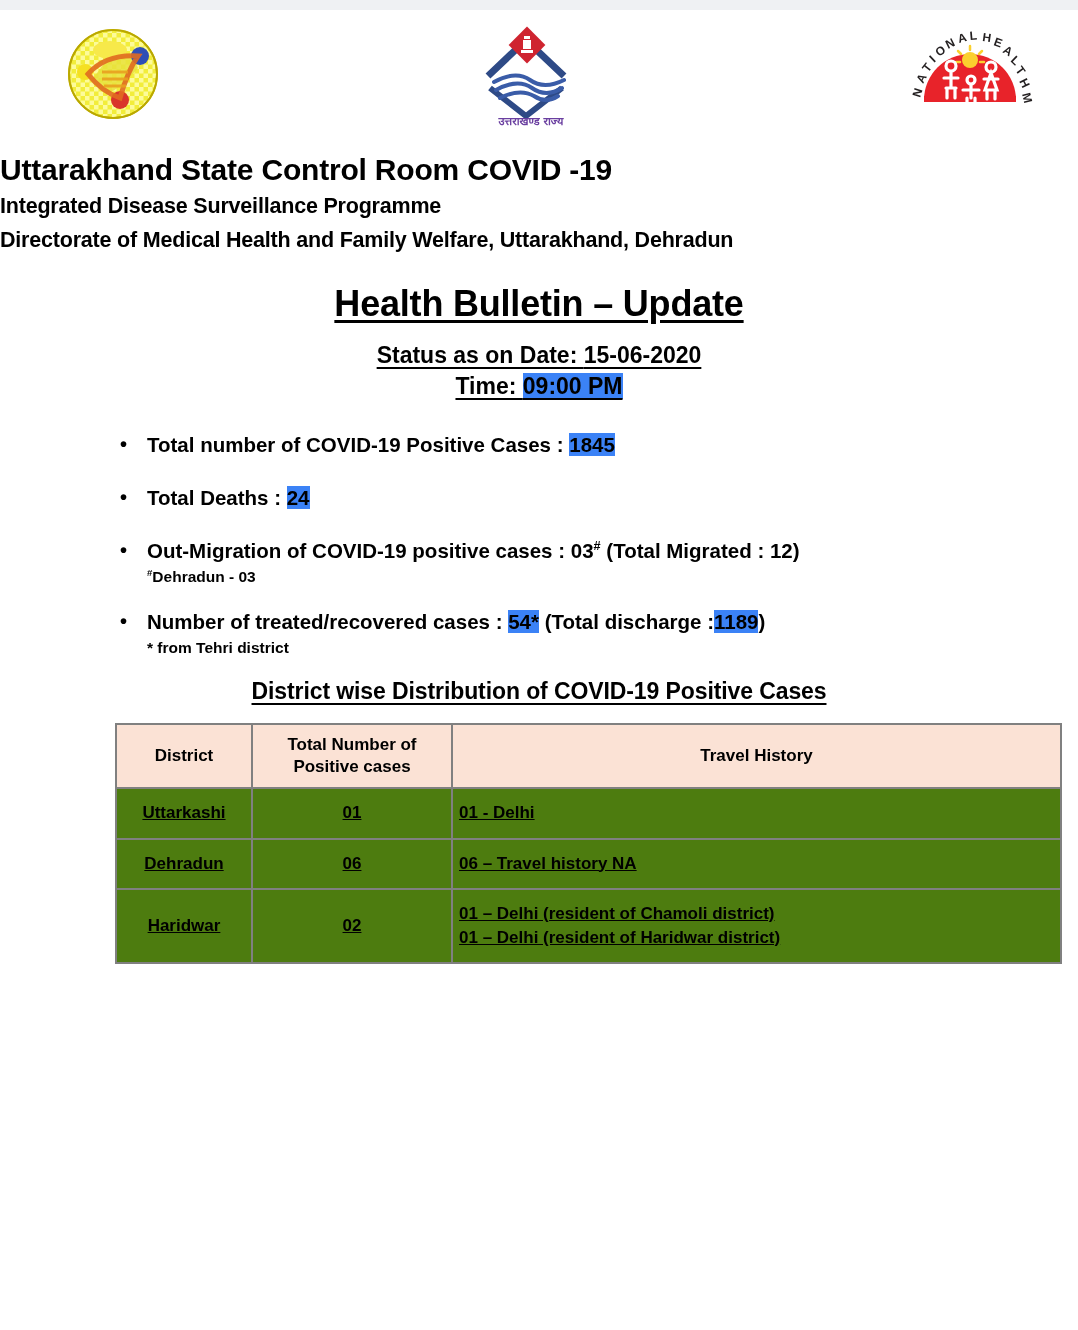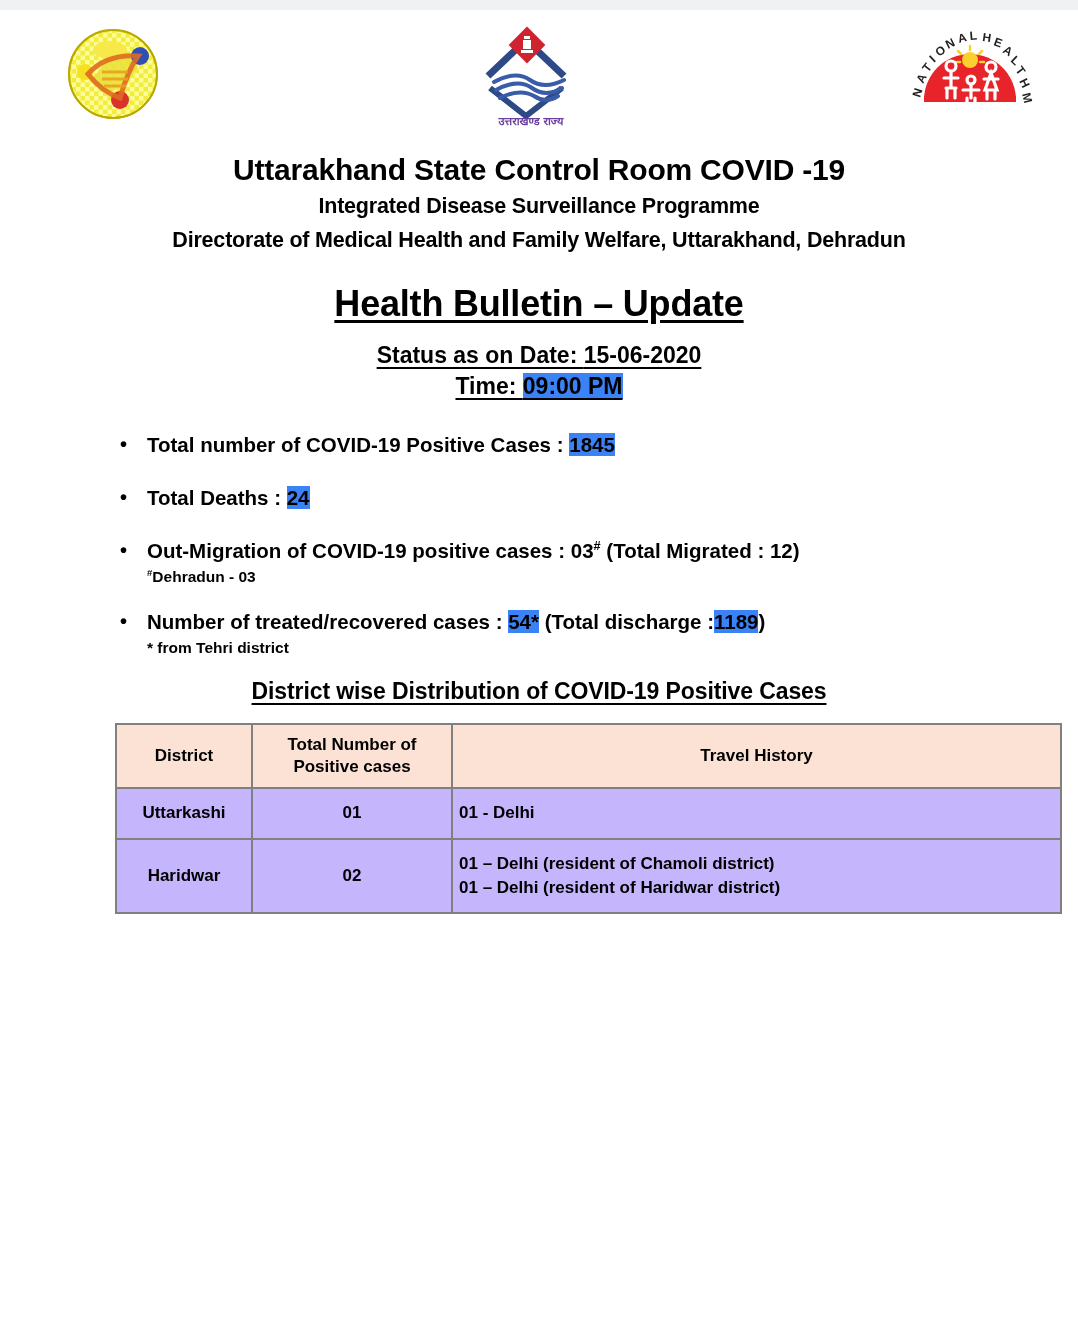--- a/index.html
+++ b/index.html
@@ -38,21 +38,20 @@
   .logo {
     position: absolute;
     top: 14px;
   }
   .logo-idsp { left: 58px; width: 110px; height: 100px; }
   .logo-uk   { left: 468px; width: 126px; height: 104px; }
   .logo-nhm  { left: 906px; width: 128px; height: 102px; }
 
   
   .hdr {
-    text-align: center;
     font-weight: bold;
     line-height: 1.18;
     letter-spacing: -0.2px;
   }
   .hdr-1 { font-size: 30px; margin-top: 24px; }
   .hdr-2 { font-size: 21.5px; margin-top: 7px; }
   .hdr-3 { font-size: 21.5px; margin-top: 8px; }
 
   .title-block { text-align: center; margin-top: 30px; }
   .title-main {
@@ -137,23 +136,24 @@
     background: #fbe2d5;
     font-size: 17px;
     text-align: center;
     padding: 9px 4px;
     line-height: 1.32;
   }
   .col-district { width: 136px; }
   .col-count    { width: 200px; }
   .col-travel   { width: 609px; }
   table.dist tbody td {
-    background: #c4b5fd;
+    background: #4d7c0f;
     font-size: 17px;
     padding: 12px 6px;
+    text-decoration: underline;
   }
   td.c-district { text-align: center; }
   td.c-count    { text-align: center; }
   td.c-travel   { text-align: left; padding-left: 18px; line-height: 1.42; }
   td.c-travel .tl { display: block; }
 </style>
 </head>
 <body>
 
 <div class="top-strip"></div>
@@ -305,20 +305,27 @@
     </thead>
     <tbody>
       <tr>
         <td class="c-district">Uttarkashi</td>
         <td class="c-count">01</td>
         <td class="c-travel">
           <span class="tl">01 - Delhi</span>
         </td>
       </tr>
       <tr>
+        <td class="c-district">Dehradun</td>
+        <td class="c-count">06</td>
+        <td class="c-travel">
+          <span class="tl">06 – Travel history NA</span>
+        </td>
+      </tr>
+      <tr>
         <td class="c-district">Haridwar</td>
         <td class="c-count">02</td>
         <td class="c-travel">
           <span class="tl">01 – Delhi (resident of Chamoli district)</span>
           <span class="tl">01 – Delhi (resident of Haridwar district)</span>
         </td>
       </tr>
     </tbody>
   </table>
 

